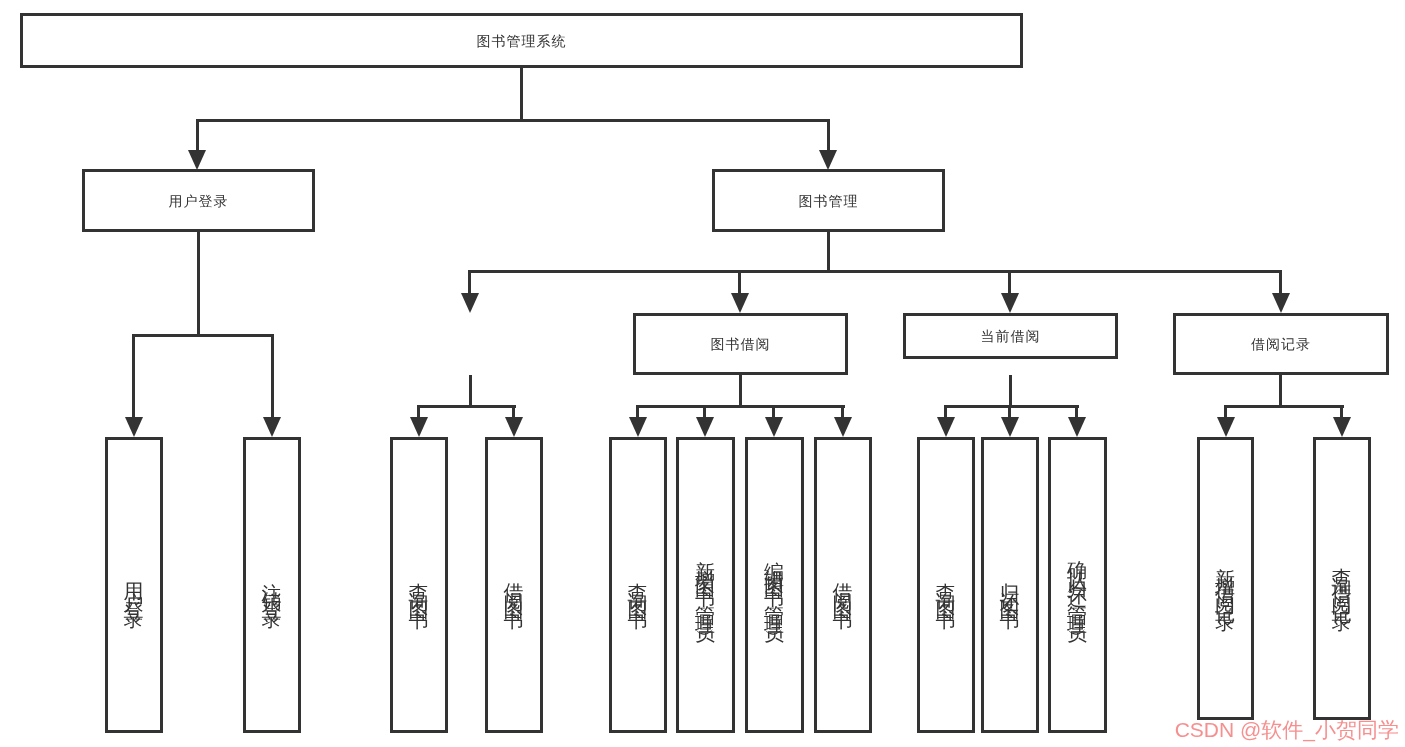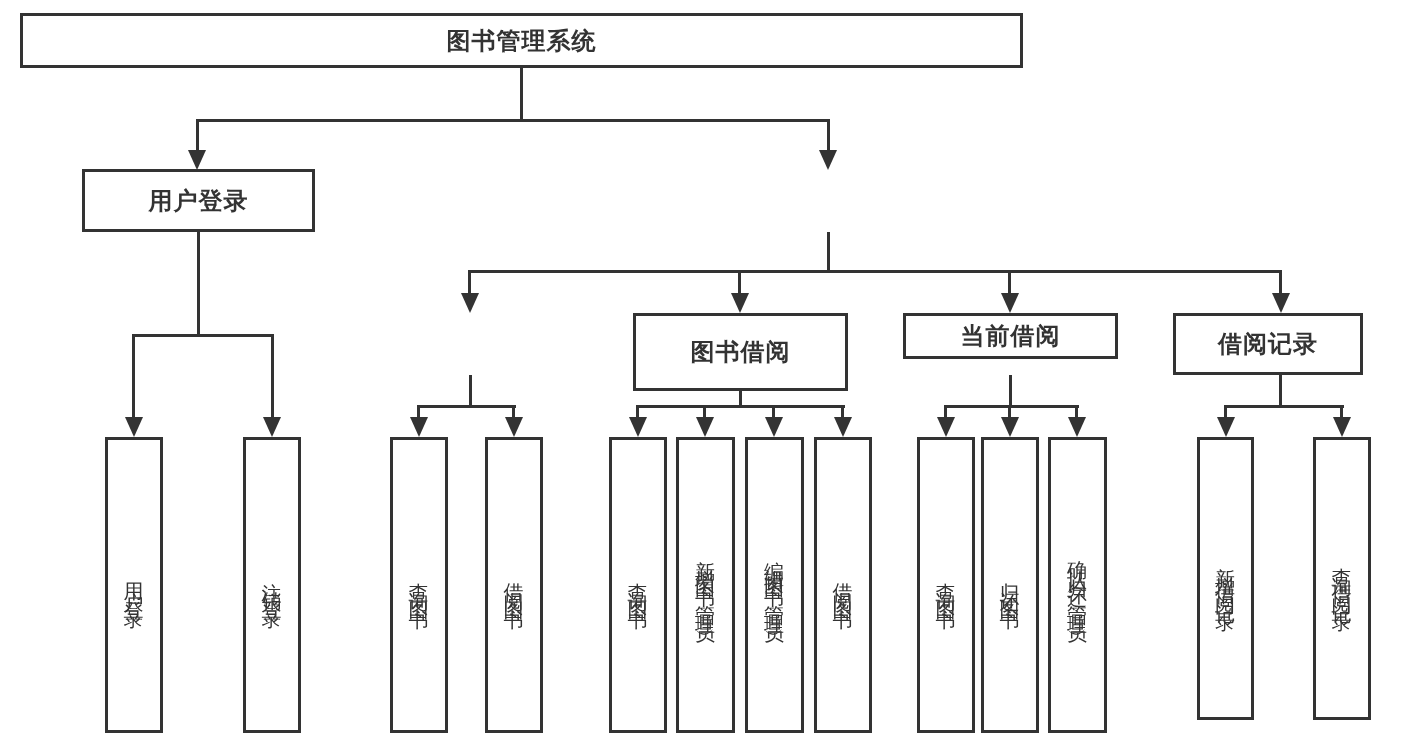--- a/index.html
+++ b/index.html
@@ -6,21 +6,21 @@
   .stage{
     position:relative;width:1405px;height:747px;background:#fff;
     font-family:"Liberation Sans",sans-serif;overflow:hidden;
   }
   .box{
     position:absolute;box-sizing:border-box;
     border:3px solid var(--line,#333);background:#fff;
     display:flex;align-items:center;justify-content:center;
     color:var(--text,#333);z-index:2;line-height:1;
   }
-  .hbox{font-size:24px;letter-spacing:1px;font-weight:bold;}
+  .hbox{font-size:14px;letter-spacing:1px;}
   .vbox{
     writing-mode:vertical-rl;text-orientation:mixed;
     font-size:20px;letter-spacing:9px;line-height:1;
   }
   .line{position:absolute;background:var(--line,#333);z-index:1;}
   .arrow{
     position:absolute;width:0;height:0;z-index:1;
     border-left:9px solid transparent;border-right:9px solid transparent;
     border-top:20px solid var(--line,#333);
   }
@@ -37,42 +37,43 @@
   <div class="box hbox" style="left:20px;top:13px;width:1003px;height:55px;">图书管理系统</div>
 
   <div class="line" style="left:520px;top:68px;width:3px;height:52px;"></div>
   <div class="line" style="left:196px;top:119px;width:634px;height:3px;"></div>
   <div class="line" style="left:196px;top:119px;width:3px;height:32px;"></div>
   <div class="line" style="left:827px;top:119px;width:3px;height:32px;"></div>
   <div class="arrow" style="left:188px;top:150px;"></div>
   <div class="arrow" style="left:819px;top:150px;"></div>
 
   <div class="box hbox" style="left:82px;top:169px;width:233px;height:63px;">用户登录</div>
+  <div class="box hbox" style="left:712px;top:169px;width:233px;height:63px;">图书管理</div>
 
   <div class="line" style="left:197px;top:232px;width:3px;height:105px;"></div>
   <div class="line" style="left:132px;top:334px;width:142px;height:3px;"></div>
   <div class="line" style="left:132px;top:334px;width:3px;height:84px;"></div>
   <div class="line" style="left:271px;top:334px;width:3px;height:84px;"></div>
   <div class="arrow" style="left:125px;top:417px;"></div>
   <div class="arrow" style="left:263px;top:417px;"></div>
 
   <div class="line" style="left:827px;top:232px;width:3px;height:41px;"></div>
   <div class="line" style="left:468px;top:270px;width:814px;height:3px;"></div>
   <div class="line" style="left:468px;top:270px;width:3px;height:25px;"></div>
   <div class="line" style="left:738px;top:270px;width:3px;height:25px;"></div>
   <div class="line" style="left:1008px;top:270px;width:3px;height:25px;"></div>
   <div class="line" style="left:1279px;top:270px;width:3px;height:25px;"></div>
   <div class="arrow" style="left:461px;top:293px;"></div>
   <div class="arrow" style="left:731px;top:293px;"></div>
   <div class="arrow" style="left:1001px;top:293px;"></div>
   <div class="arrow" style="left:1272px;top:293px;"></div>
 
-  <div class="box hbox" style="left:633px;top:313px;width:215px;height:78px;">图书借阅</div>
+  <div class="box hbox" style="left:633px;top:313px;width:215px;height:62px;">图书借阅</div>
   <div class="box hbox" style="left:903px;top:313px;width:215px;height:46px;">当前借阅</div>
-  <div class="box hbox" style="left:1173px;top:313px;width:190px;height:62px;">借阅记录</div>
+  <div class="box hbox" style="left:1173px;top:313px;width:216px;height:62px;">借阅记录</div>
 
   <div class="line" style="left:469px;top:375px;width:3px;height:33px;"></div>
   <div class="line" style="left:417px;top:405px;width:99px;height:3px;"></div>
   <div class="line" style="left:417px;top:405px;width:3px;height:13px;"></div>
   <div class="line" style="left:512px;top:405px;width:3px;height:13px;"></div>
   <div class="arrow" style="left:410px;top:417px;"></div>
   <div class="arrow" style="left:505px;top:417px;"></div>
 
   <div class="line" style="left:739px;top:375px;width:3px;height:33px;"></div>
   <div class="line" style="left:636px;top:405px;width:209px;height:3px;"></div>
@@ -112,14 +113,15 @@
   <div class="box vbox" style="left:745px;top:437px;width:59px;height:296px;">编辑图书（管理员）</div>
   <div class="box vbox" style="left:814px;top:437px;width:58px;height:296px;">借阅图书</div>
 
   <div class="box vbox" style="left:917px;top:437px;width:58px;height:296px;">查询图书</div>
   <div class="box vbox" style="left:981px;top:437px;width:58px;height:296px;">归还图书</div>
   <div class="box vbox" style="left:1048px;top:437px;width:59px;height:296px;">确认归还（管理员）</div>
 
   <div class="box vbox" style="left:1197px;top:437px;width:57px;height:283px;">新增借阅记录</div>
   <div class="box vbox" style="left:1313px;top:437px;width:58px;height:283px;">查询借阅记录</div>
 
+  <div class="watermark">CSDN @软件_小贺同学</div>
 
 </div>
 
 </body></html>

